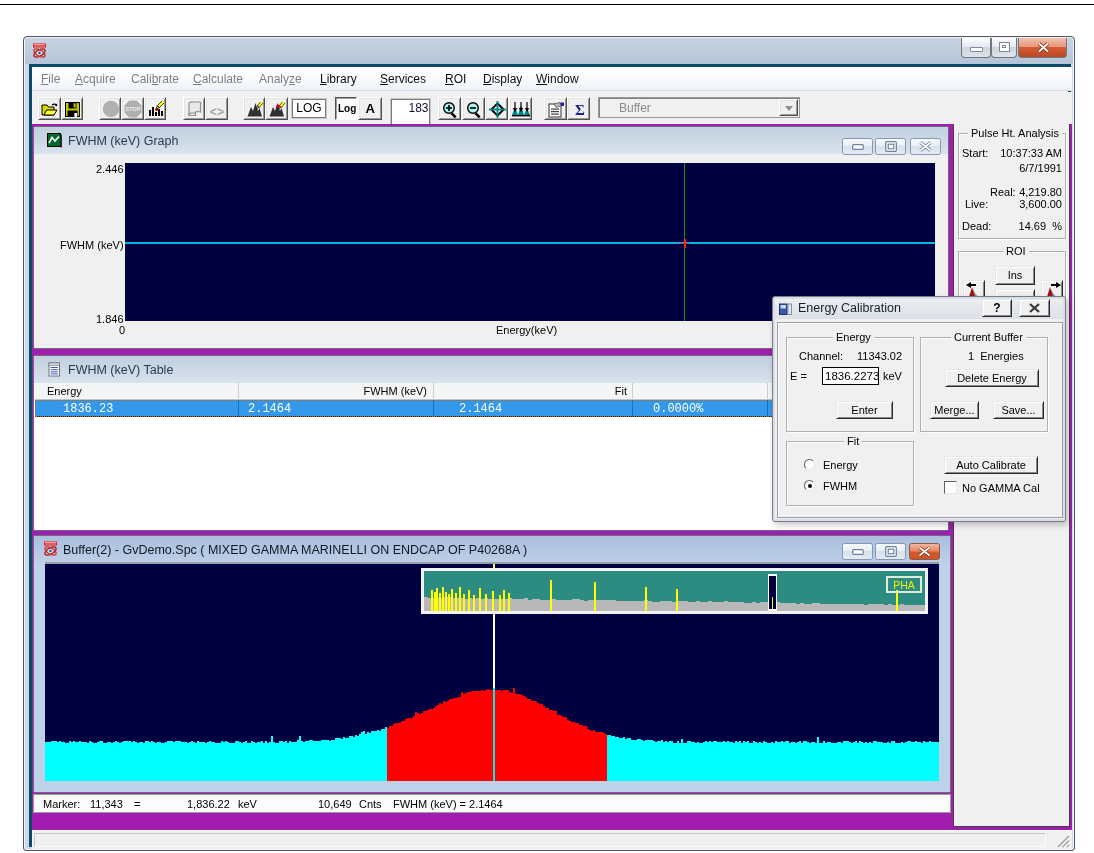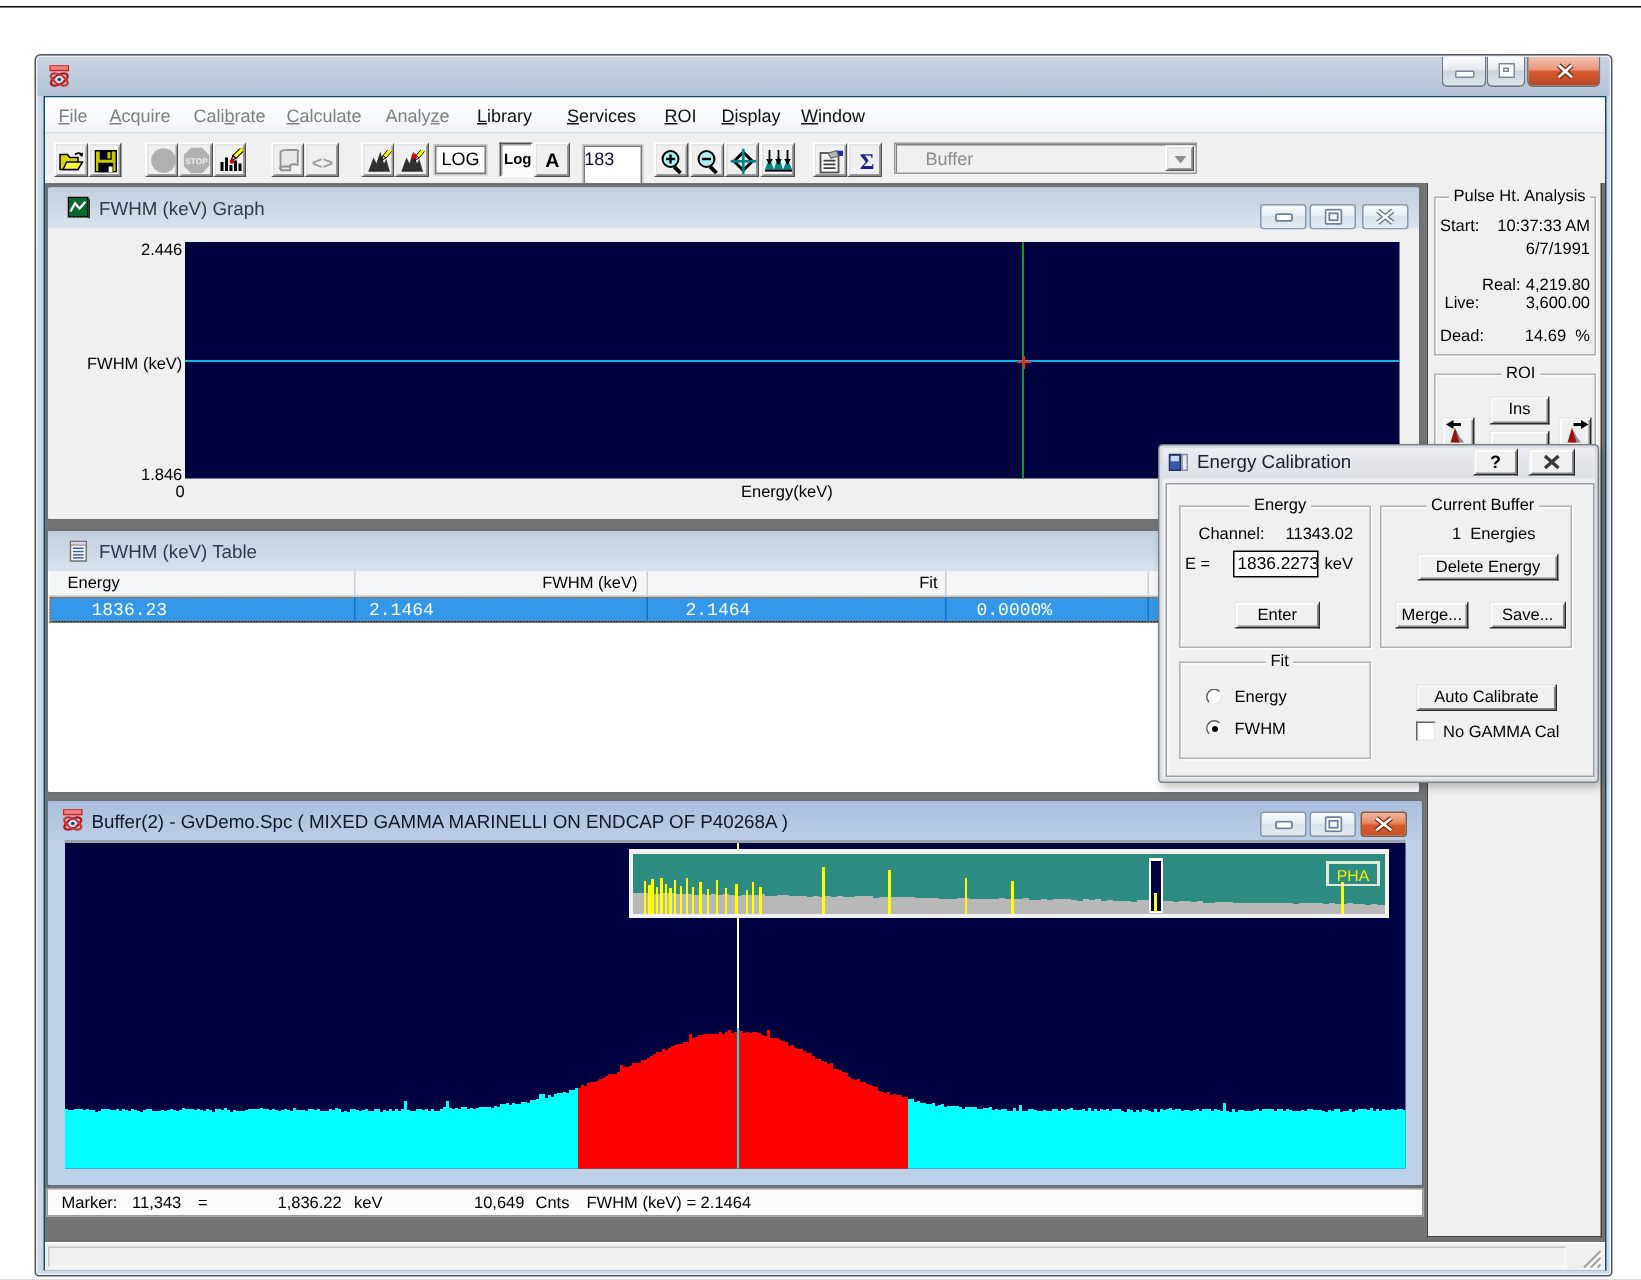--- a/index.html
+++ b/index.html
@@ -1,20 +1,20 @@
 <!DOCTYPE html>
 <html><head><meta charset="utf-8"><style>
 * { margin:0; padding:0; box-sizing:border-box; }
 html,body { width:1094px; height:853px; background:#fff; font-family:"Liberation Sans",sans-serif; position:relative; overflow:hidden; }
 .abs { position:absolute; }
 .t11 { font-size:11px; color:#000; white-space:nowrap; }
 
 #win { left:23px; top:36px; width:1052px; height:815px; border:1px solid #53565c; border-radius:4px 4px 3px 3px;
   background:#ccd9e8; box-shadow:inset 0 0 0 1px #eef3f9; }
-#client { left:5px; top:27px; width:1042px; height:783px; background:#f0f0f0; border:1px solid #0c4a6e;padding-left:21px; }
+#client { left:5px; top:27px; width:1042px; height:783px; background:#f0f0f0; border:3px solid #0c4a6e;padding-left:21px; }
 
 .cap { font-size:12.75px; color:#111; }
 
 .cbtn { position:absolute; top:1px; height:20px; border:1px solid #70767d; border-top:none; border-radius:0 0 4px 4px;
   background:linear-gradient(#fdfdfe,#e5e9ee 45%,#ced5dd 50%,#dde3ea); }
 .cbtn.close { background:linear-gradient(#f4c1b0,#e8967a 45%,#d65c32 50%,#c44f28 82%,#b84a25); }
 
 .raised { background:#f0f0f0; border:1px solid; border-color:#ffffff #505050 #505050 #ffffff; box-shadow:inset 1px 1px 0 #e2e2e2, inset -1px -1px 0 #9a9a9a; }
 .btn95 { background:#f0f0f0; border:1px solid; border-color:#e8e8e8 #2a2a2a #2a2a2a #e8e8e8; box-shadow:inset 1px 1px 0 #ffffff, inset -1px -1px 0 #888888; font-size:11px; text-align:center; color:#000; }
 .grp { border:1px solid #b0b0b0; box-shadow:inset 1px 1px 0 #fdfdfd, 1px 1px 0 #fdfdfd; }
@@ -150,21 +150,21 @@
               <circle cx="9.2" cy="4.2" r="1.8" fill="#e00000"></circle>
             </svg></div>
         </div>
         <div class="abs" style="left:260px;top:7px;width:34px;height:19px;background:#fff;border:1px solid #7a7a7a;box-shadow:0 0 0 1px #c8c8c8;font-size:12px;text-align:center;line-height:17px;">LOG</div>
         <div class="abs" style="left:303px;top:5px;width:22px;height:23px;background:#fcfcfc;border:1px solid;border-color:#505050 #ffffff #ffffff #505050;box-shadow:inset 1px 1px 0 #a0a0a0;">
           <span class="abs" style="left:2px;top:5px;font-size:10px;font-weight:bold;">Log</span>
         </div>
         <div class="abs raised" style="left:325.5px;top:5px;width:24px;height:23px;">
           <span class="abs" style="left:7px;top:3px;font-size:13px;font-weight:bold;">A</span>
         </div>
-        <div class="abs" style="left:358.5px;top:7px;width:39px;height:35px;background:#fff;border:1px solid #7a7a7a;box-shadow:0 0 0 1px #c8c8c8;font-size:12px;text-align:left;line-height:17px;color:#101030;">183</div>
+        <div class="abs" style="left:358.5px;top:7px;width:39px;height:35px;background:#fff;border:1px solid #7a7a7a;box-shadow:0 0 0 1px #c8c8c8;font-size:12px;text-align:right;line-height:17px;color:#101030;">183</div>
         <div class="abs raised" style="left:406px;top:5px;width:23px;height:23px;">
           <div class="abs" style="left:3px;top:3px;"><svg width="17" height="17" viewBox="0 0 17 17">
               <circle cx="7" cy="7" r="5.3" fill="#aef0f0" stroke="#000" stroke-width="1.4"></circle>
               <rect x="4" y="6.2" width="6" height="1.6" fill="#000"></rect>
               <rect x="6.2" y="4" width="1.6" height="6" fill="#000"></rect>
               <rect x="10.2" y="11.4" width="6" height="2.6" transform="rotate(45 10.5 11.5)" fill="#000"></rect>
             </svg></div>
         </div>
         <div class="abs raised" style="left:429.5px;top:5px;width:23px;height:23px;">
           <div class="abs" style="left:3px;top:3px;"><svg width="17" height="17" viewBox="0 0 17 17">
@@ -212,21 +212,21 @@
         <div class="abs" style="left:566px;top:5px;width:202px;height:21px;background:#f0f0f0;border:1px solid #9a9a9a;box-shadow:inset 1px 1px 0 #808080;">
   <span class="abs" style="left:20px;top:3px;font-size:12px;color:#8a8a8a;">Buffer</span>
   <div class="abs raised" style="right:1px;top:1px;width:19px;height:17px;">
             <svg class="abs" style="left:4.5px;top:6px;" width="9" height="6">
               <polygon points="0,0 8,0 4,5" fill="#909090"></polygon>
             </svg>
           </div>
 </div>
     </div>
 
-    <div class="abs" style="left:0;top:57px;width:1040px;height:706px;background:#737373;">
+    <div class="abs" style="left:0;top:57px;width:1040px;height:706px;background:#a21caf;">
 <div class="cw" style="left:1px;top:2px;width:916px;height:223px;background:#f0f0f0;">
   <div class="tb"></div>
   <div class="abs" style="left:13px;top:6px;width:16px;height:16px;"><svg width="15" height="15" viewBox="0 0 15 15">
               <rect x="0.5" y="0.5" width="13" height="13" fill="#0a6a28" stroke="#000"></rect>
               <line x1="3" y1="1" x2="3" y2="13.5" stroke="#063" stroke-width="0.8"></line>
               <line x1="5.5" y1="1" x2="5.5" y2="13.5" stroke="#063" stroke-width="0.8"></line>
               <line x1="8" y1="1" x2="8" y2="13.5" stroke="#063" stroke-width="0.8"></line>
               <line x1="10.5" y1="1" x2="10.5" y2="13.5" stroke="#063" stroke-width="0.8"></line>
               <line x1="1" y1="3" x2="13.5" y2="3" stroke="#063" stroke-width="0.8"></line>
               <line x1="1" y1="5.5" x2="13.5" y2="5.5" stroke="#063" stroke-width="0.8"></line>
@@ -461,21 +461,21 @@
 
   <div class="abs grp" style="left:13px;top:40px;width:128px;height:95px;background:#f0f0f0;">
     <span class="grplab" style="left:46px;">Energy</span>
     <span class="abs t11" style="left:12px;top:12px;">Channel:</span>
       <span class="abs t11" style="left:70px;top:12px;">11343.02</span>
     <span class="abs t11" style="left:3px;top:32px;">E =</span>
     <div class="abs" style="left:35px;top:29px;width:57px;height:18px;background:#fff;border:1px solid #000;">
         <span class="abs" style="left:2px;top:2px;font-size:11.5px;">1836.2273</span>
       </div>
     <span class="abs t11" style="left:96px;top:32px;">keV</span>
-    <div class="abs btn95" style="left:36px;top:63px;width:57px;height:18px;line-height:16px;">Enter</div>
+    <div class="abs btn95" style="left:49px;top:63px;width:57px;height:18px;line-height:16px;">Enter</div>
   </div>
   <div class="abs grp" style="left:147px;top:40px;width:128px;height:95px;background:#f0f0f0;">
     <span class="grplab" style="left:30px;">Current Buffer</span>
     <span class="abs t11" style="left:47px;top:12px;">1&nbsp;&nbsp;Energies</span>
     <div class="abs btn95" style="left:24px;top:31px;width:94px;height:18px;line-height:16px;">Delete Energy</div>
     <div class="abs btn95" style="left:9px;top:63px;width:49px;height:18px;line-height:16px;">Merge...</div>
     <div class="abs btn95" style="left:72px;top:63px;width:51px;height:18px;line-height:16px;">Save...</div>
   </div>
   <div class="abs grp" style="left:13px;top:144px;width:128px;height:65px;background:#f0f0f0;">
     <span class="grplab" style="left:57px;">Fit</span>

